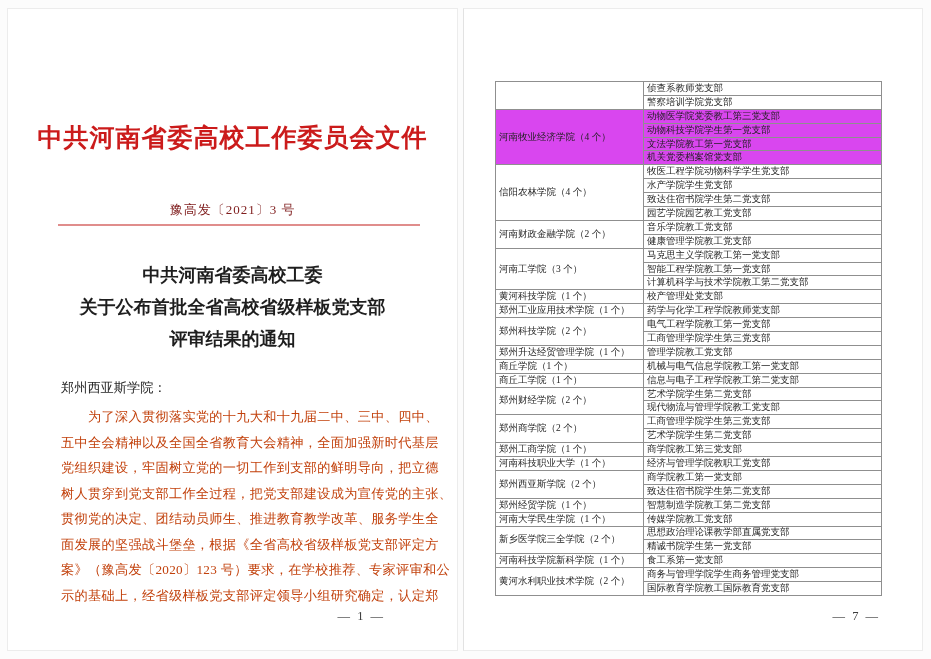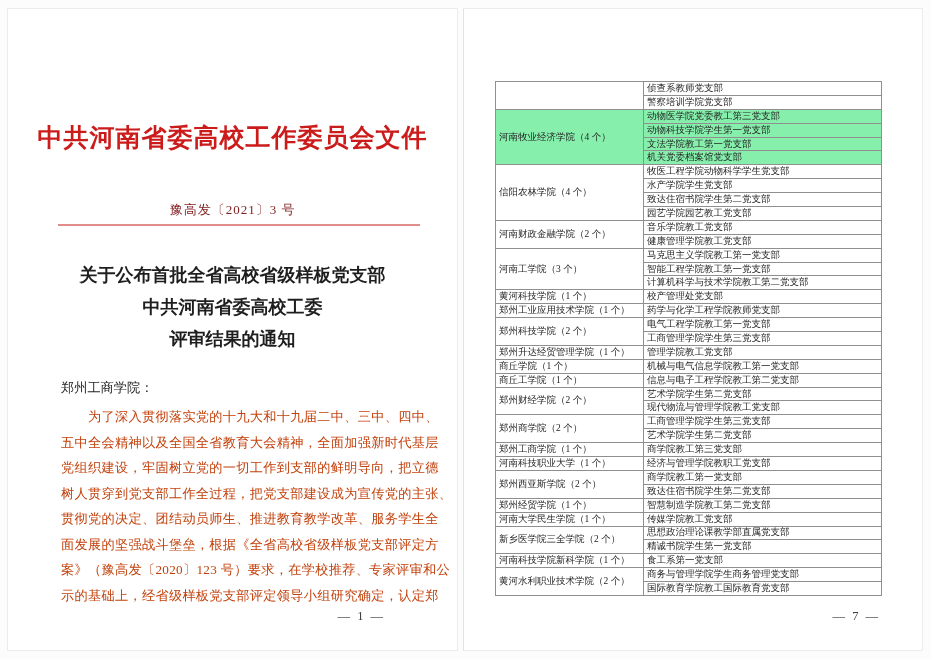--- a/index.html
+++ b/index.html
@@ -23,38 +23,38 @@
   .page-number{position:absolute;top:600px;font-size:12.5px;color:#3c3c3c;letter-spacing:2px;white-space:nowrap;}
   .pn-left{right:72px;}
   .pn-right{right:42px;}
 
   
   .branch-table{position:absolute;left:31px;top:72px;border-collapse:collapse;table-layout:fixed;
                 width:386px;font-size:9.5px;color:#1f1f1f;}
   .branch-table td{border:1px solid #8f8f8f;height:12.9px;line-height:11px;
                    padding:0 2px 0 3px;overflow:hidden;white-space:nowrap;}
   td.school{vertical-align:middle;}
-  td.hl{background:#86efac;}
+  td.hl{background:#d946ef;}
   td.hl-ext{box-shadow:6px 0 0 #ffff00;}
 </style>
 </head>
 <body>
 
 <div class="canvas">
 
   <div class="page page-left">
     <div class="red-header">中共河南省委高校工作委员会文件</div>
     <div class="doc-number">豫高发〔2021〕3 号</div>
     <div class="red-rule"></div>
     <div class="doc-title" id="title-lines">
+        <div>中共河南省委高校工委</div>
         <div>关于公布首批全省高校省级样板党支部</div>
-        <div>中共河南省委高校工委</div>
         <div>评审结果的通知</div>
       </div>
-    <div class="salutation">郑州工商学院：</div>
+    <div class="salutation">郑州西亚斯学院：</div>
     <div class="body-lines" id="body-lines">
         <div class="body-line">　　为了深入贯彻落实党的十九大和十九届二中、三中、四中、</div>
         <div class="body-line">五中全会精神以及全国全省教育大会精神，全面加强新时代基层</div>
         <div class="body-line">党组织建设，牢固树立党的一切工作到支部的鲜明导向，把立德</div>
         <div class="body-line">树人贯穿到党支部工作全过程，把党支部建设成为宣传党的主张、</div>
         <div class="body-line">贯彻党的决定、团结动员师生、推进教育教学改革、服务学生全</div>
         <div class="body-line">面发展的坚强战斗堡垒，根据《全省高校省级样板党支部评定方</div>
         <div class="body-line">案》（豫高发〔2020〕123 号）要求，在学校推荐、专家评审和公</div>
         <div class="body-line">示的基础上，经省级样板党支部评定领导小组研究确定，认定郑</div>
       </div>

